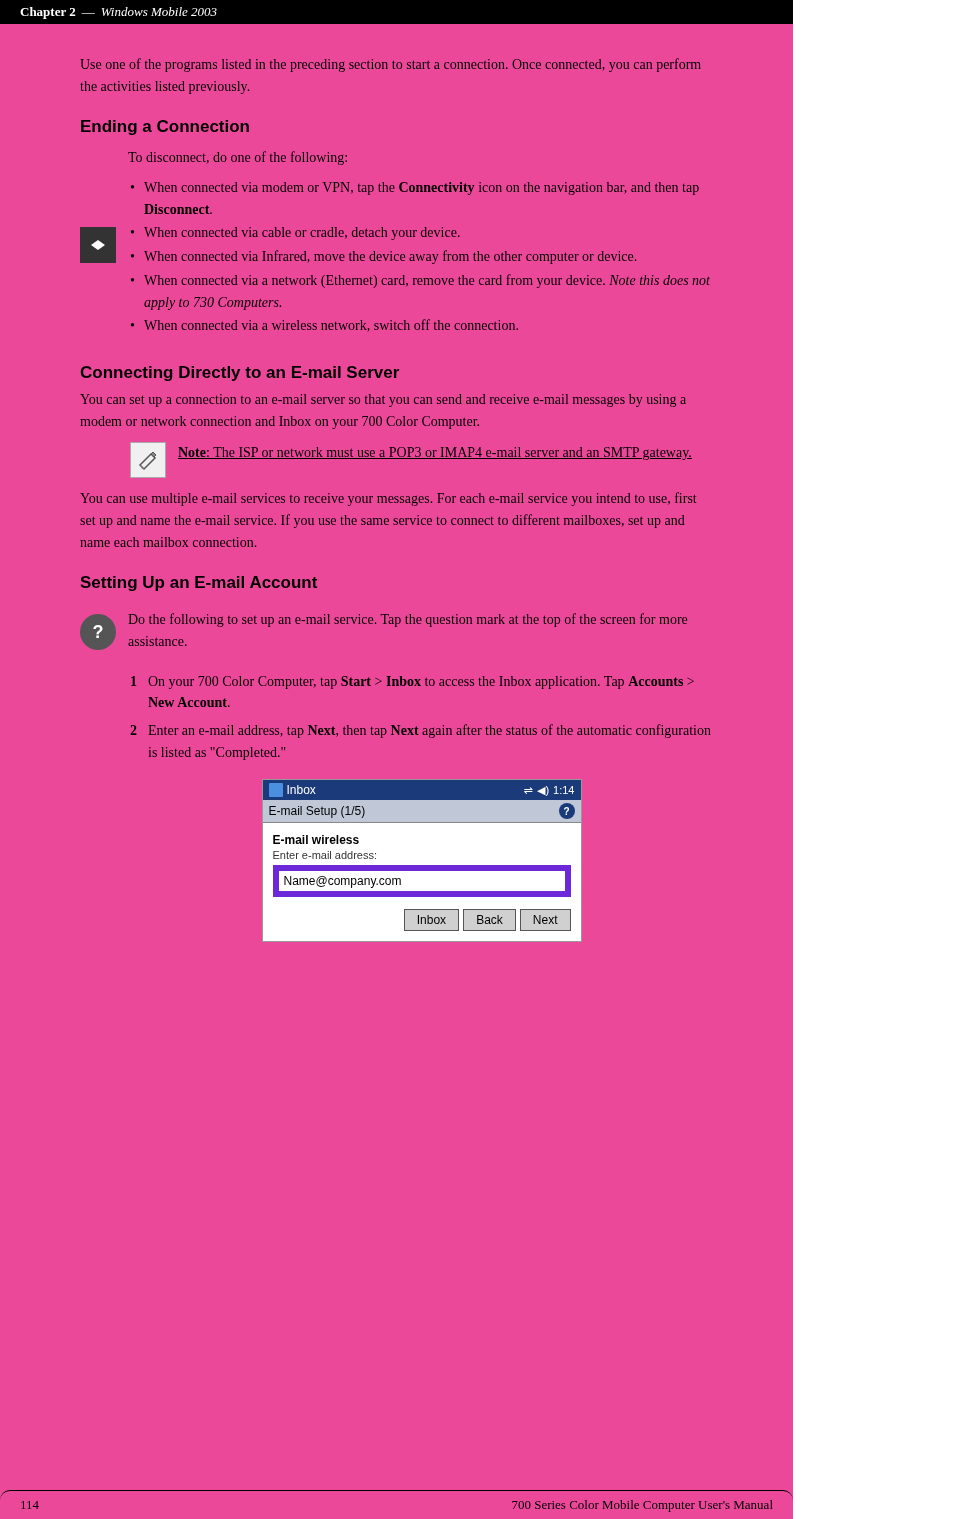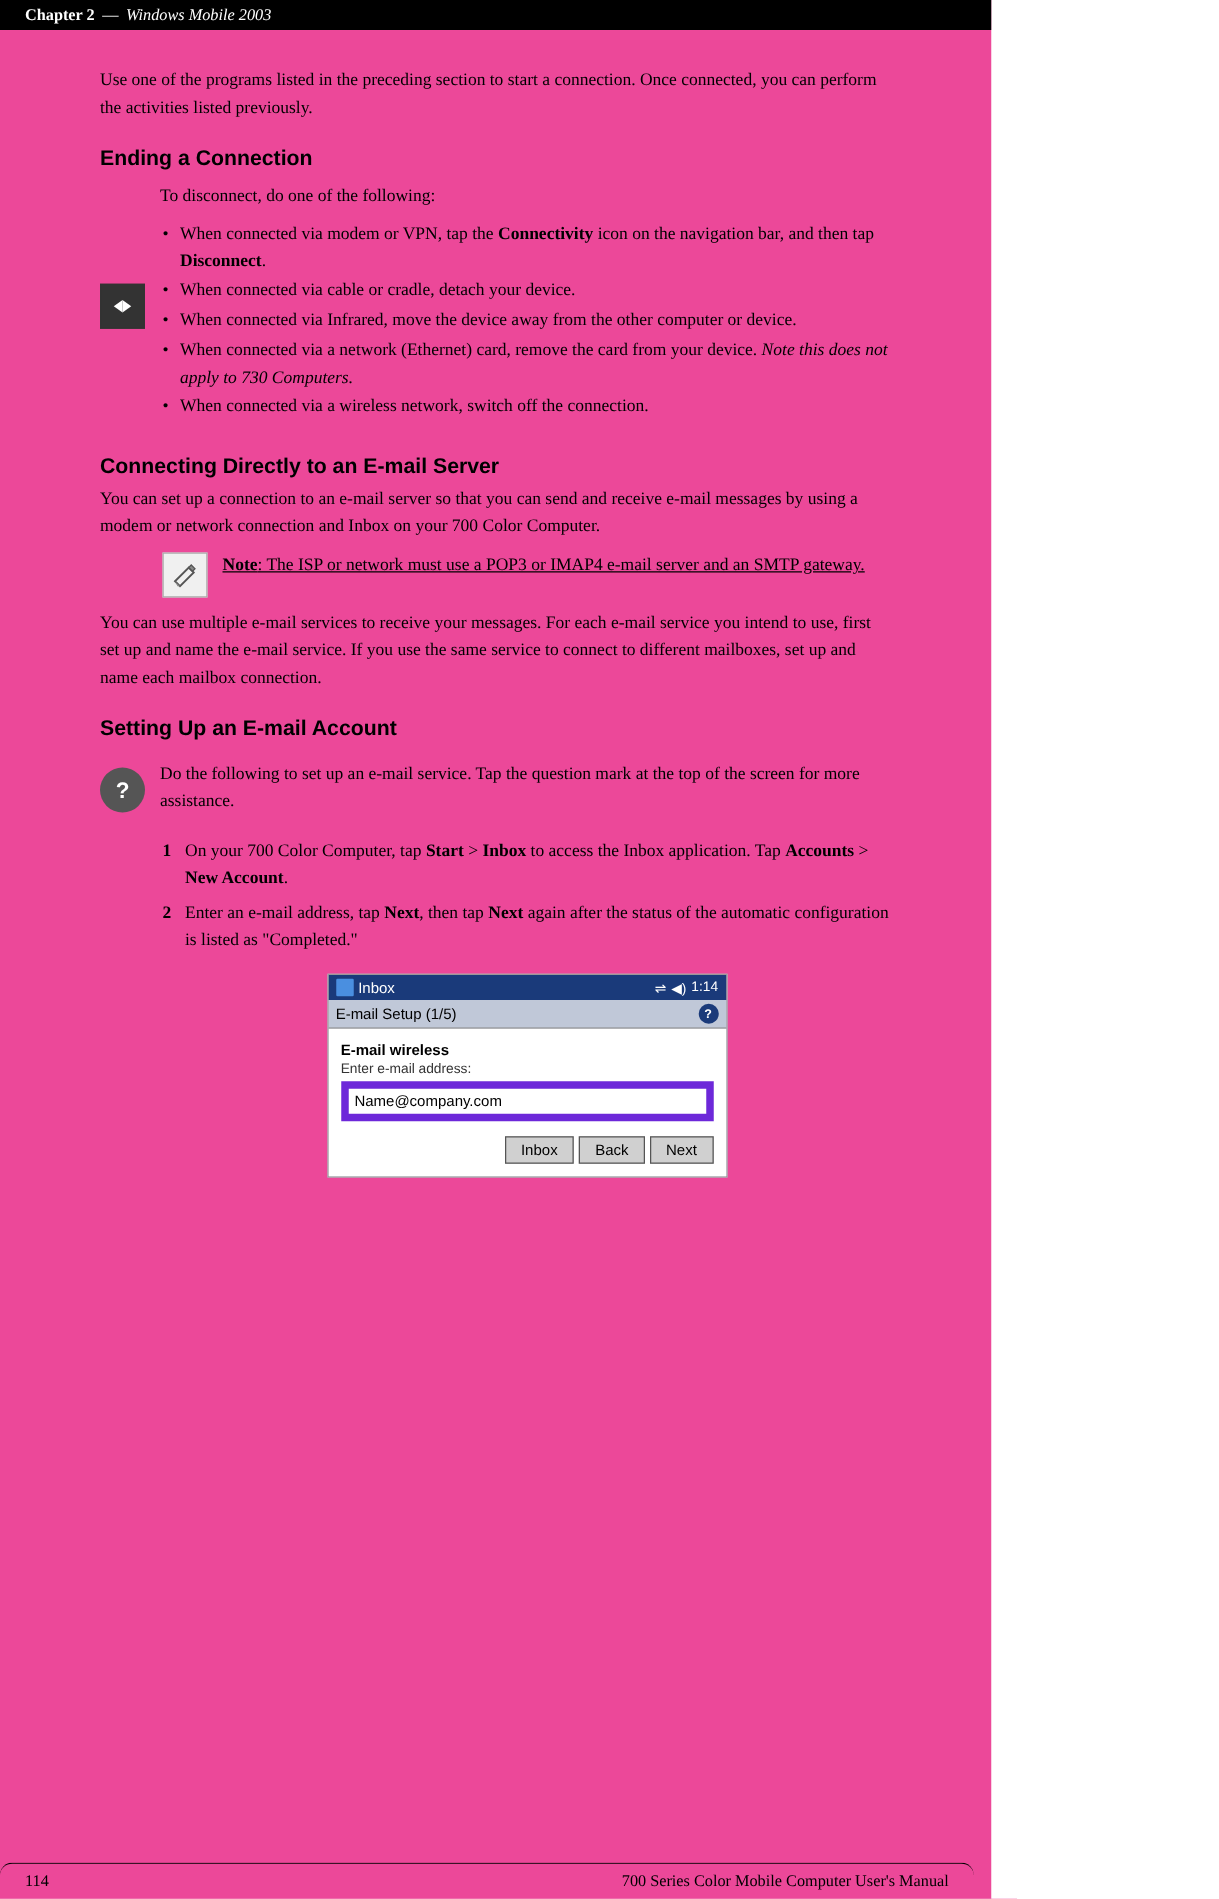--- a/index.html
+++ b/index.html
@@ -35,21 +35,21 @@
     }
     .header-em {
       font-style: italic;
     }
 
     
     .footer-bar {
       position: absolute;
       bottom: 0;
       left: 0;
-      right: 14px;
+      right: 0;
       border-top: 1px solid #000;
       padding: 6px 20px;
       display: flex;
       justify-content: space-between;
       font-size: 13px;
       border-radius: 10px;
     }
 
     
     .content-area {

